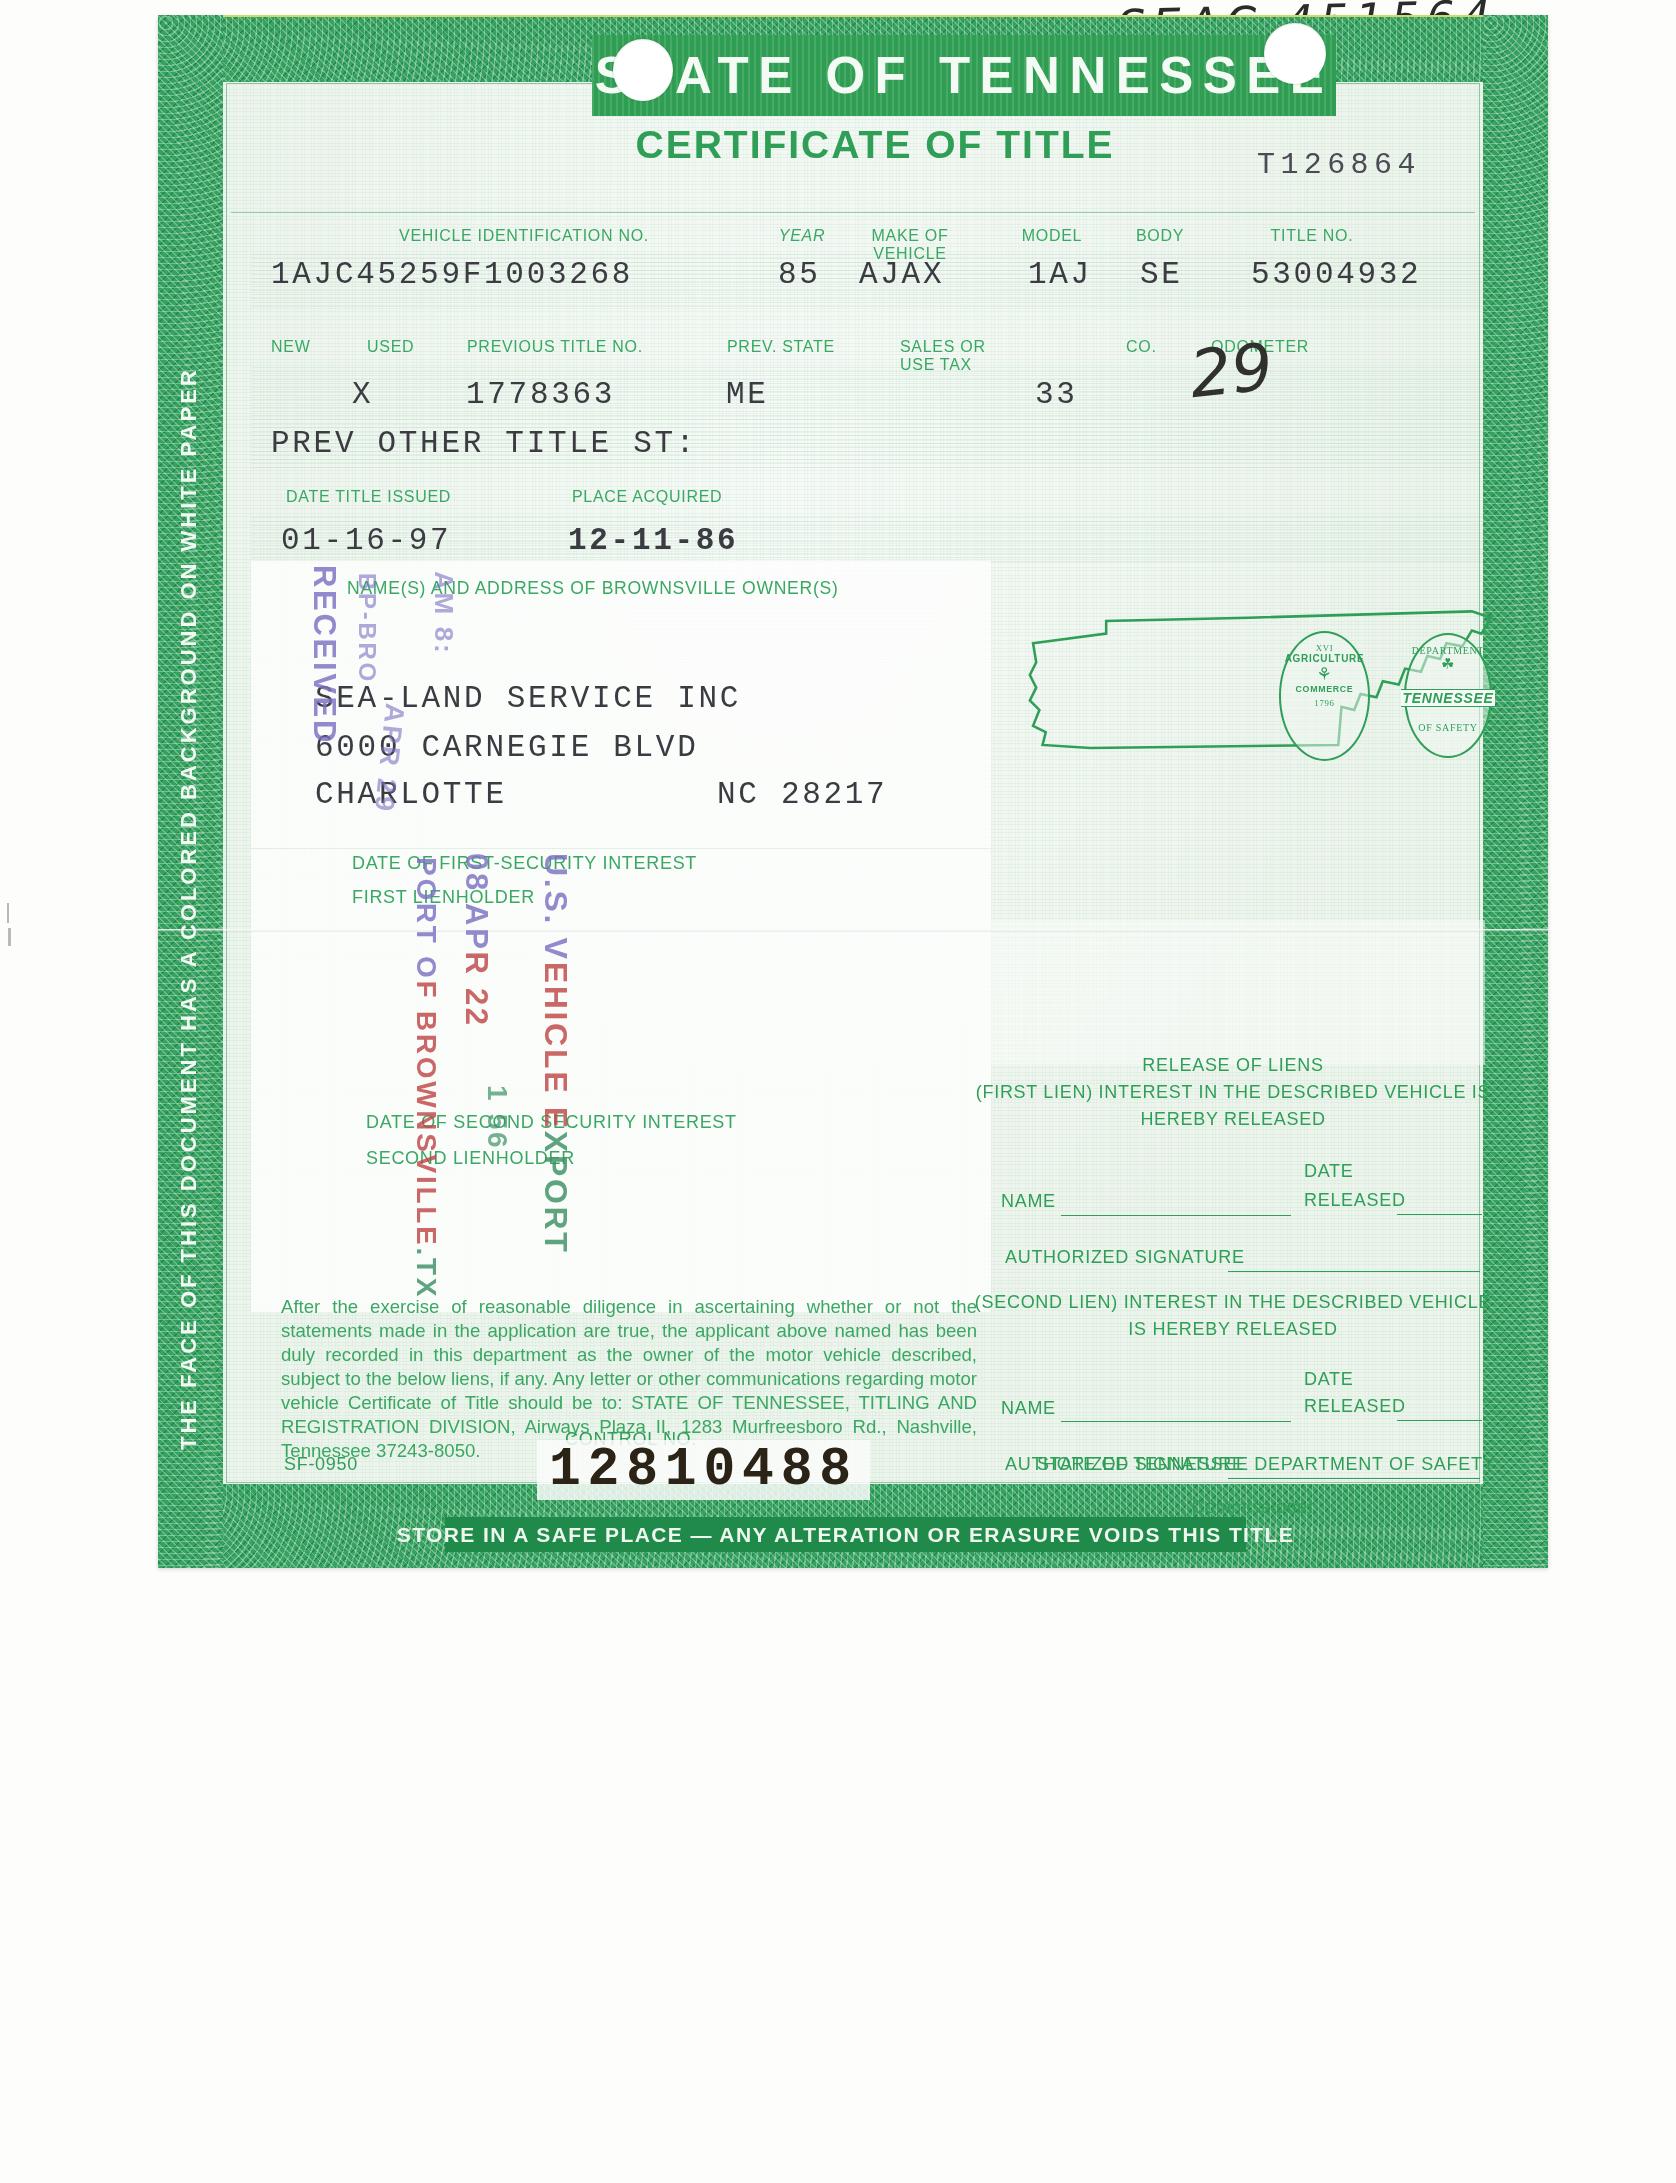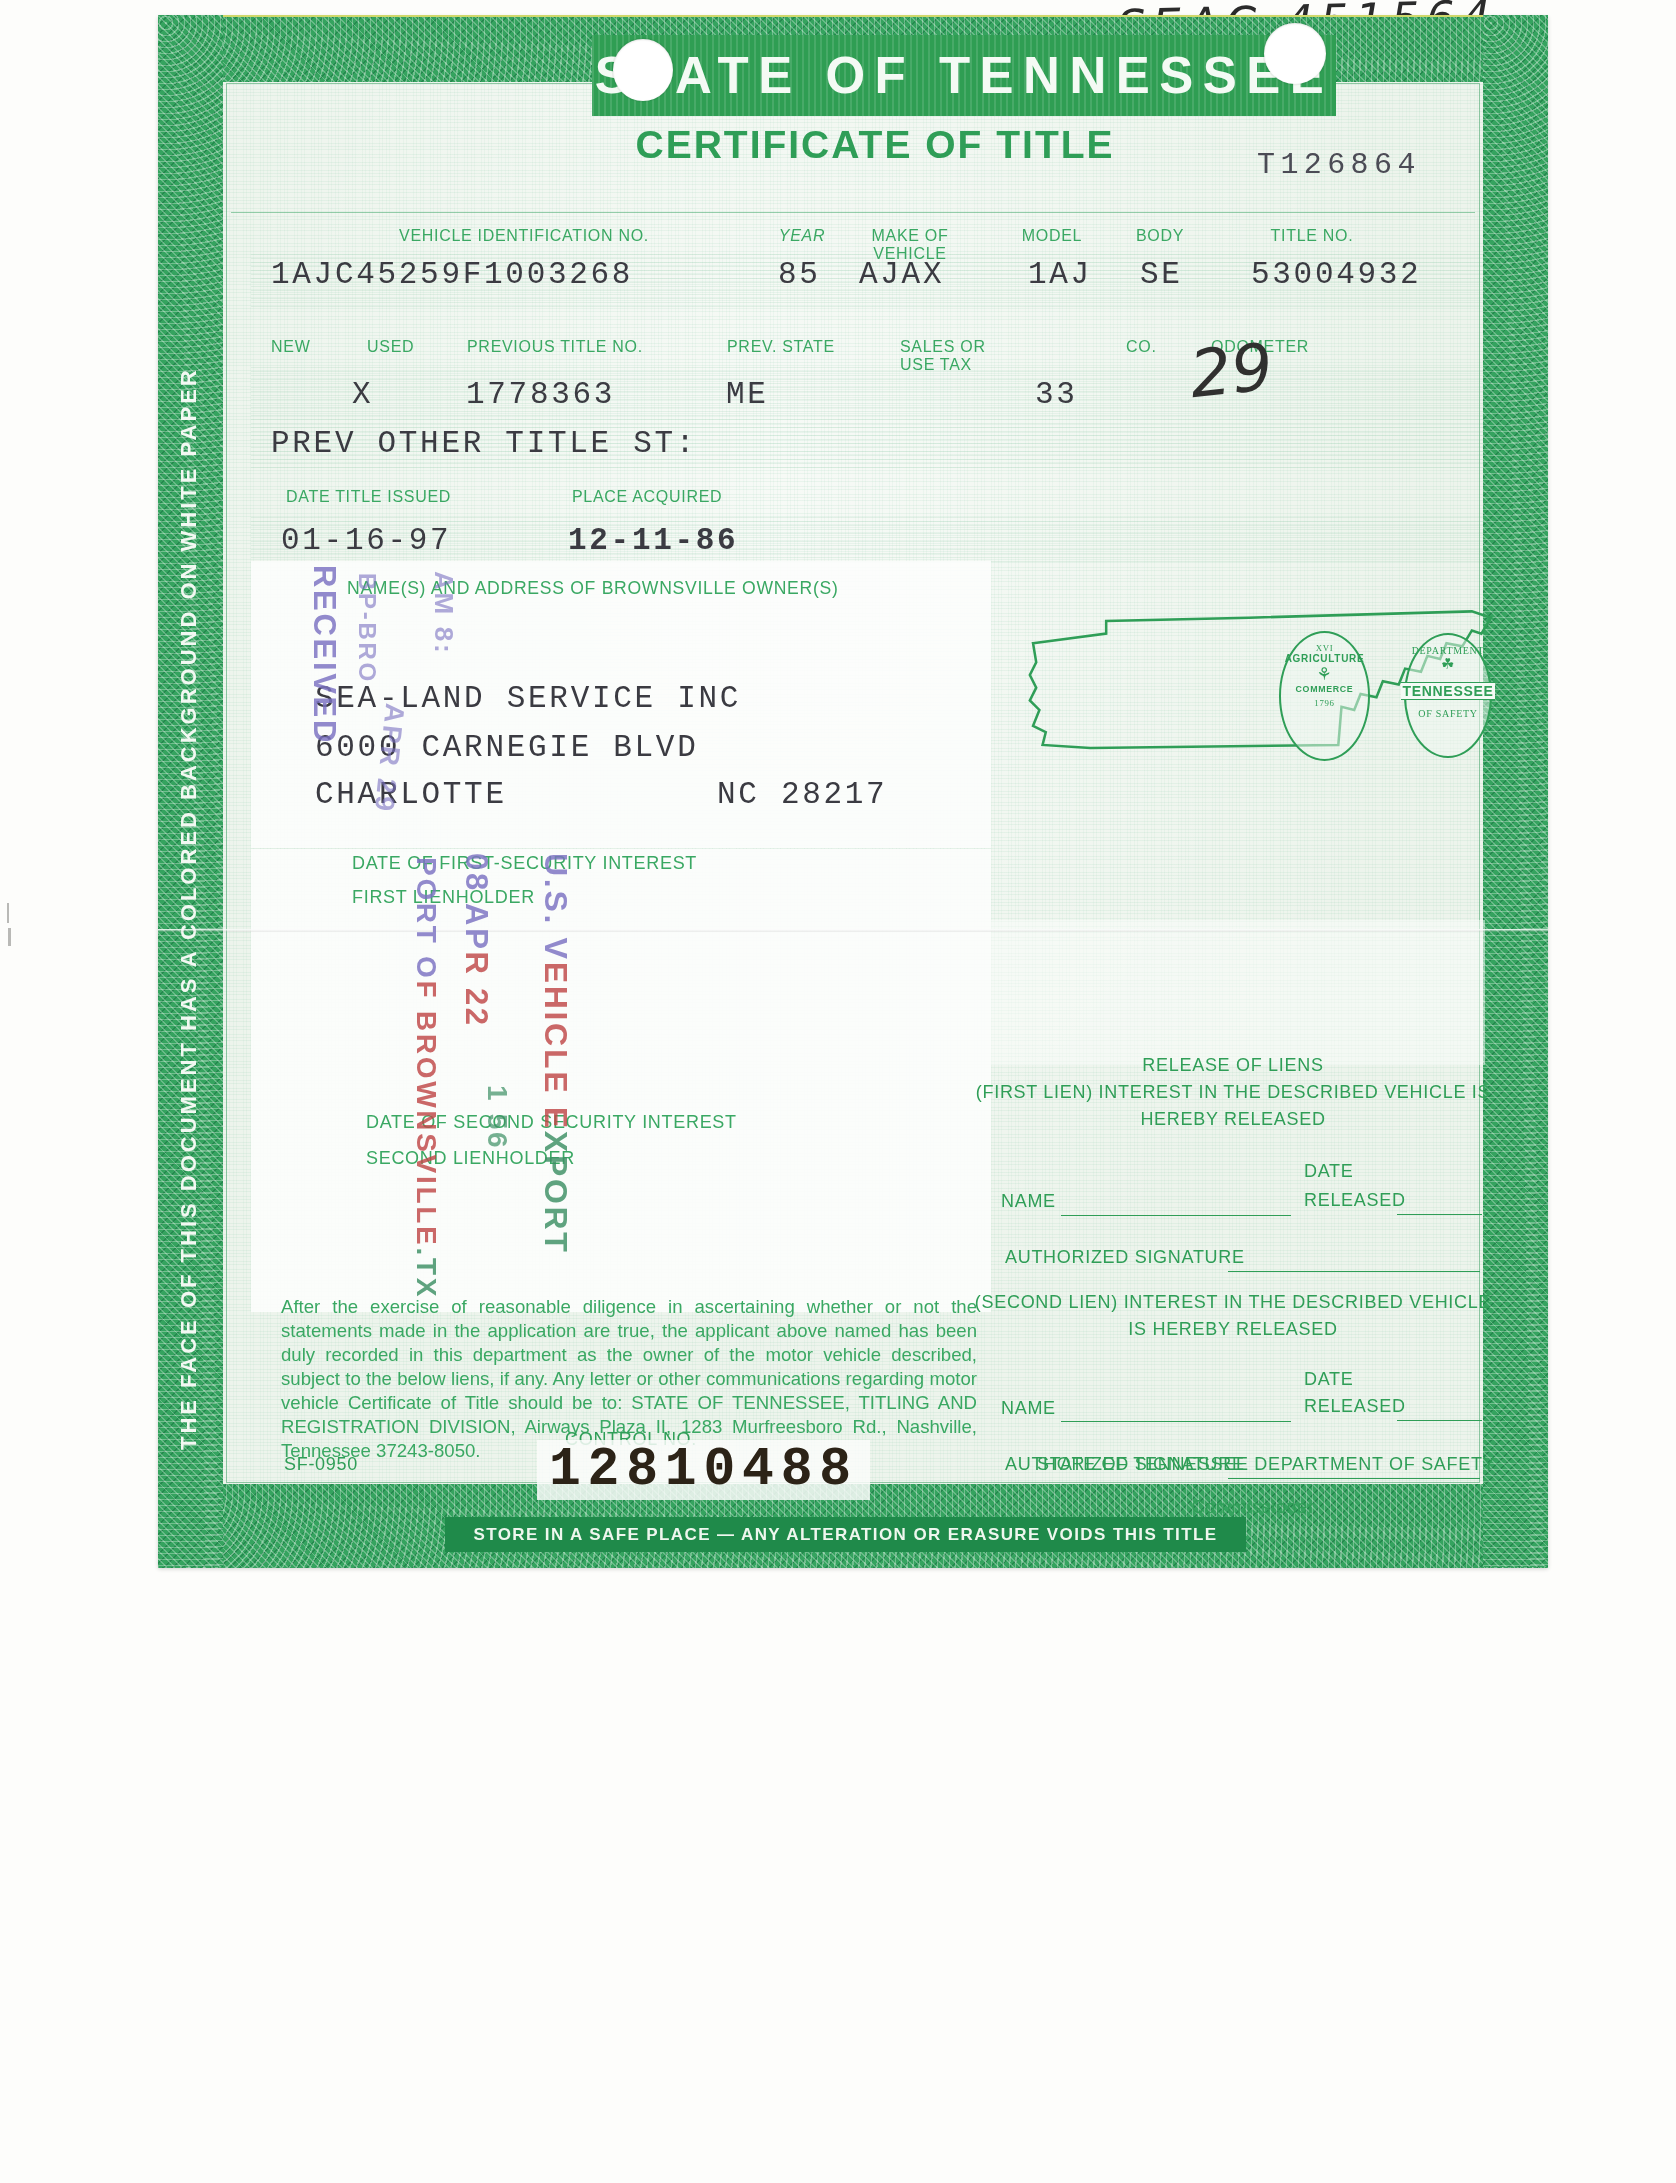--- a/index.html
+++ b/index.html
@@ -78,34 +78,34 @@
   
   .legal{position:absolute;left:123px;top:1280px;width:696px;color:#3aa863;
          font-size:18.6px;line-height:24px;text-align:justify;}
 
   .control-num{position:absolute;left:379px;top:1425px;font-family:"Liberation Mono",monospace;
          font-weight:bold;font-size:53px;color:#2c2317;letter-spacing:6.8px;
          background:rgba(250,252,250,.85);padding:0 12px;}
 
   .banner{position:absolute;left:287px;top:1502px;width:801px;height:35px;
     background:#1f8a4a;display:flex;align-items:center;justify-content:center;}
-  .banner span{color:#eef7ee;font-size:17px;font-weight:bold;letter-spacing:1.4px;white-space:nowrap;}
+  .banner span{color:#eef7ee;font-size:21px;font-weight:bold;letter-spacing:1.4px;white-space:nowrap;}
 
   .side-note{position:absolute;left:17.6px;top:1435px;transform:rotate(-90deg);
     transform-origin:0 0;white-space:nowrap;color:#f2f8f2;font-size:22px;font-weight:bold;
     letter-spacing:3px;}
 
   
   #map{position:absolute;left:857px;top:590px;width:494px;height:159px;}
   .seal{position:absolute;border:2px solid #2f9e57;border-radius:50%;
         color:#2f9e57;text-align:center;background:rgba(240,248,242,.5);}
   .seal .tiny{font-size:8.8px;letter-spacing:0.7px;line-height:10px;font-family:Liberation Serif, serif;}
   .seal .mid{font-size:10px;font-weight:bold;letter-spacing:0.7px;}
   .seal-band{background:#f4faf5;border-top:1.4px solid #2f9e57;border-bottom:1.4px solid #2f9e57;
-        font-size:14px;font-weight:bold;letter-spacing:0.7px;margin:9px -5.4px;}
+        font-size:14px;font-weight:bold;letter-spacing:0.7px;margin:16px -5.4px;font-style:italic;}
 
   .punch{position:absolute;background:#fff;border-radius:50%;
          box-shadow:0 0 0 1.4px rgba(0,0,0,.05), inset 0 0.7px 2px rgba(0,0,0,.12);}
   .edge-mark{position:absolute;width:2.7px;background:#b9b9b6;}
 </style>
 </head>
 <body>
 
 <div class="hand-note">SEAC 451564</div>
 

